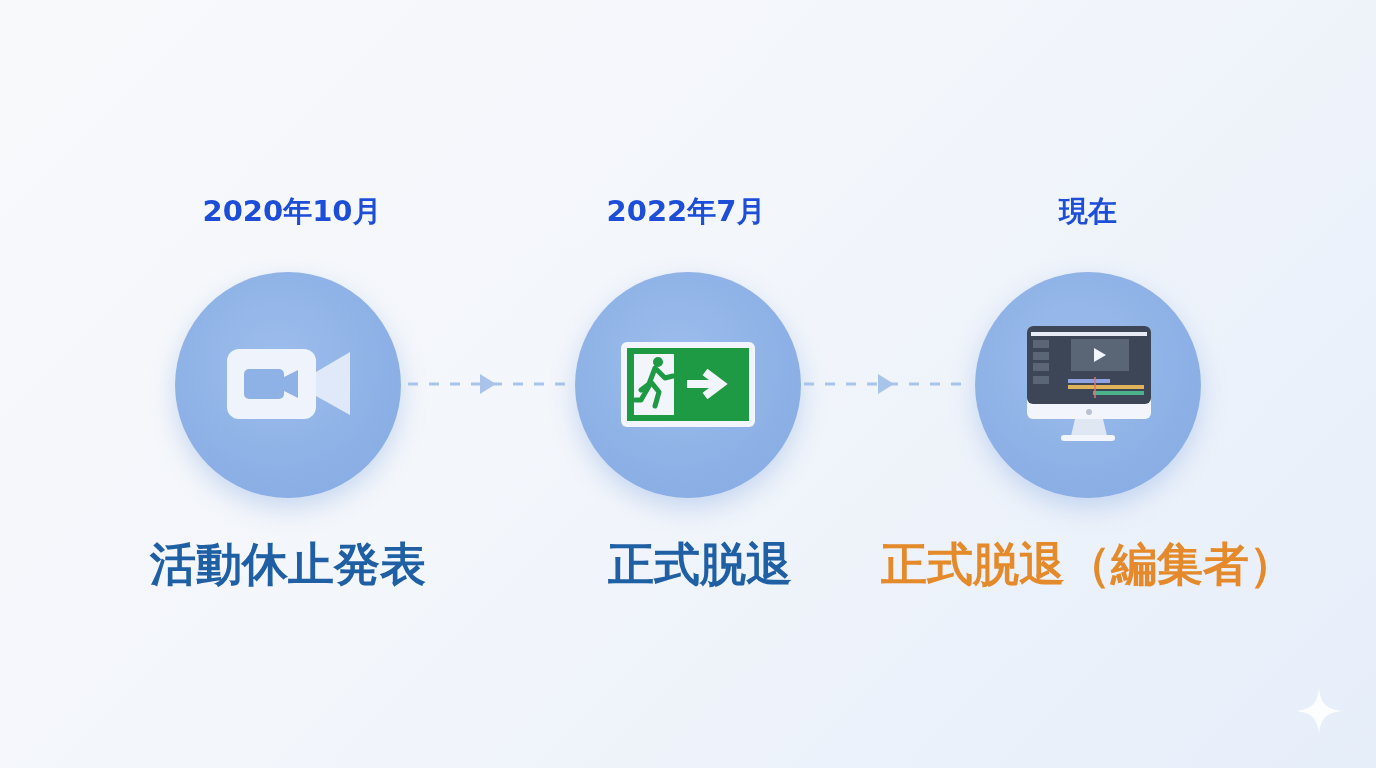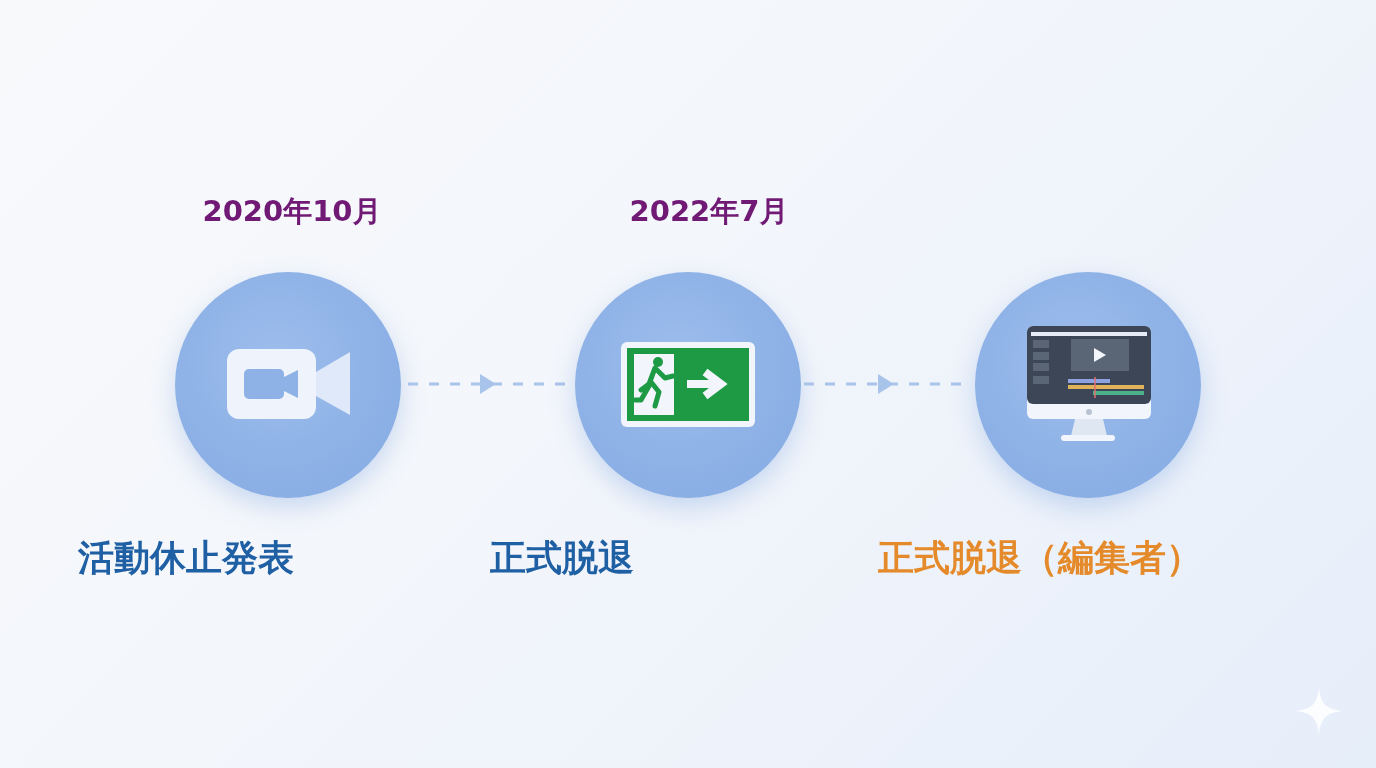--- a/index.html
+++ b/index.html
@@ -4,31 +4,31 @@
 <style>
   html, body { margin:0; padding:0; }
   body {
     width:1376px; height:768px; overflow:hidden; position:relative;
     background: linear-gradient(135deg, #f8f9fb 0%, #f3f6fb 45%, #e6eefa 100%);
     font-family: "DejaVu Sans", sans-serif;
   }
   .stage { position:absolute; left:0; top:0; width:1376px; height:768px; }
   .date {
     position:absolute; top:192px; width:300px; text-align:center;
-    font-size:29px; font-weight:bold; color:#701a75; letter-spacing:0px;
+    font-size:29px; font-weight:bold; color:#1d4ed8; letter-spacing:0px;
   }
   .circle {
     position:absolute; top:272px; width:226px; height:226px; border-radius:50%;
     background: radial-gradient(circle at 45% 40%, #9dbdec 0%, #8db1e6 60%, #84aae3 100%);
     box-shadow: 0 10px 24px rgba(120,160,220,0.35);
   }
   .circle svg { position:absolute; left:0; top:0; }
   .label {
-    position:absolute; top:534px; width:420px; text-align:left;
-    font-size:36px; font-weight:bold; color:#1f5fa3;
+    position:absolute; top:534px; width:420px; text-align:center;
+    font-size:46px; font-weight:bold; color:#1f5fa3;
   }
   .label.accent { color:#e58a2a; }
   .connector { position:absolute; top:372px; height:24px; }
   .sparkle { position:absolute; left:1294px; top:686px; width:50px; height:50px; }
 </style>
 </head>
 <body>
 
 <div class="stage">
 
@@ -41,38 +41,39 @@
       <polygon points="141,100 175,80 175,143 141,124" fill="#dfe9f9"></polygon>
     </svg>
   </div>
   <div class="label" style="left:78px;">活動休止発表</div>
 
   <svg class="connector" style="left:400px;" width="176" height="24">
     <line x1="8" y1="12" x2="172" y2="12" stroke="#a9c4ea" stroke-width="3" stroke-dasharray="10 11"></line>
     <polygon points="80,2 96,12 80,22" fill="#a9c4ea"></polygon>
   </svg>
 
-  <div class="date" style="left:559px;">2022年7月</div>
+  <div class="date" style="left:536px;">2022年7月</div>
   <div class="circle" style="left:575px;">
     <svg width="226" height="226" viewBox="0 0 226 226">
       <rect x="46" y="70" width="134" height="85" rx="6" fill="#f2f6fc"></rect>
       <rect x="52" y="76" width="122" height="73" fill="#1e9a45"></rect>
       <rect x="59" y="82" width="40" height="61" fill="#f2f6fc"></rect>
       <circle cx="83" cy="90" r="5" fill="#1e9a45"></circle>
       <path d="M80 96 L74 112 L66 118 M80 96 L90 106 L98 104 M76 110 L84 120 L80 134 M74 114 L66 128 L60 128" stroke="#1e9a45" stroke-width="5" fill="none" stroke-linecap="round" stroke-linejoin="round"></path>
       <path d="M112 112 L140 112 M130 100 L146 112 L130 124" stroke="#f2f6fc" stroke-width="8" fill="none" stroke-linejoin="miter"></path>
     </svg>
   </div>
   <div class="label" style="left:490px;">正式脱退</div>
 
   <svg class="connector" style="left:800px;" width="176" height="24">
     <line x1="4" y1="12" x2="172" y2="12" stroke="#a9c4ea" stroke-width="3" stroke-dasharray="10 11"></line>
     <polygon points="78,2 94,12 78,22" fill="#a9c4ea"></polygon>
   </svg>
 
+  <div class="date" style="left:938px;">現在</div>
   <div class="circle" style="left:975px;">
     <svg width="226" height="226" viewBox="0 0 226 226">
       <rect x="52" y="54" width="124" height="93" rx="6" fill="#f2f6fc"></rect>
       <rect x="52" y="54" width="124" height="78" rx="6" fill="#3d4656"></rect>
       <rect x="56" y="60" width="116" height="4" fill="#e8edf5"></rect>
       <rect x="58" y="68" width="16" height="8" fill="#5a6576"></rect>
       <rect x="58" y="80" width="16" height="8" fill="#5a6576"></rect>
       <rect x="58" y="91" width="16" height="8" fill="#5a6576"></rect>
       <rect x="58" y="104" width="16" height="8" fill="#5a6576"></rect>
       <rect x="96" y="67" width="58" height="32" fill="#5a6576"></rect>

